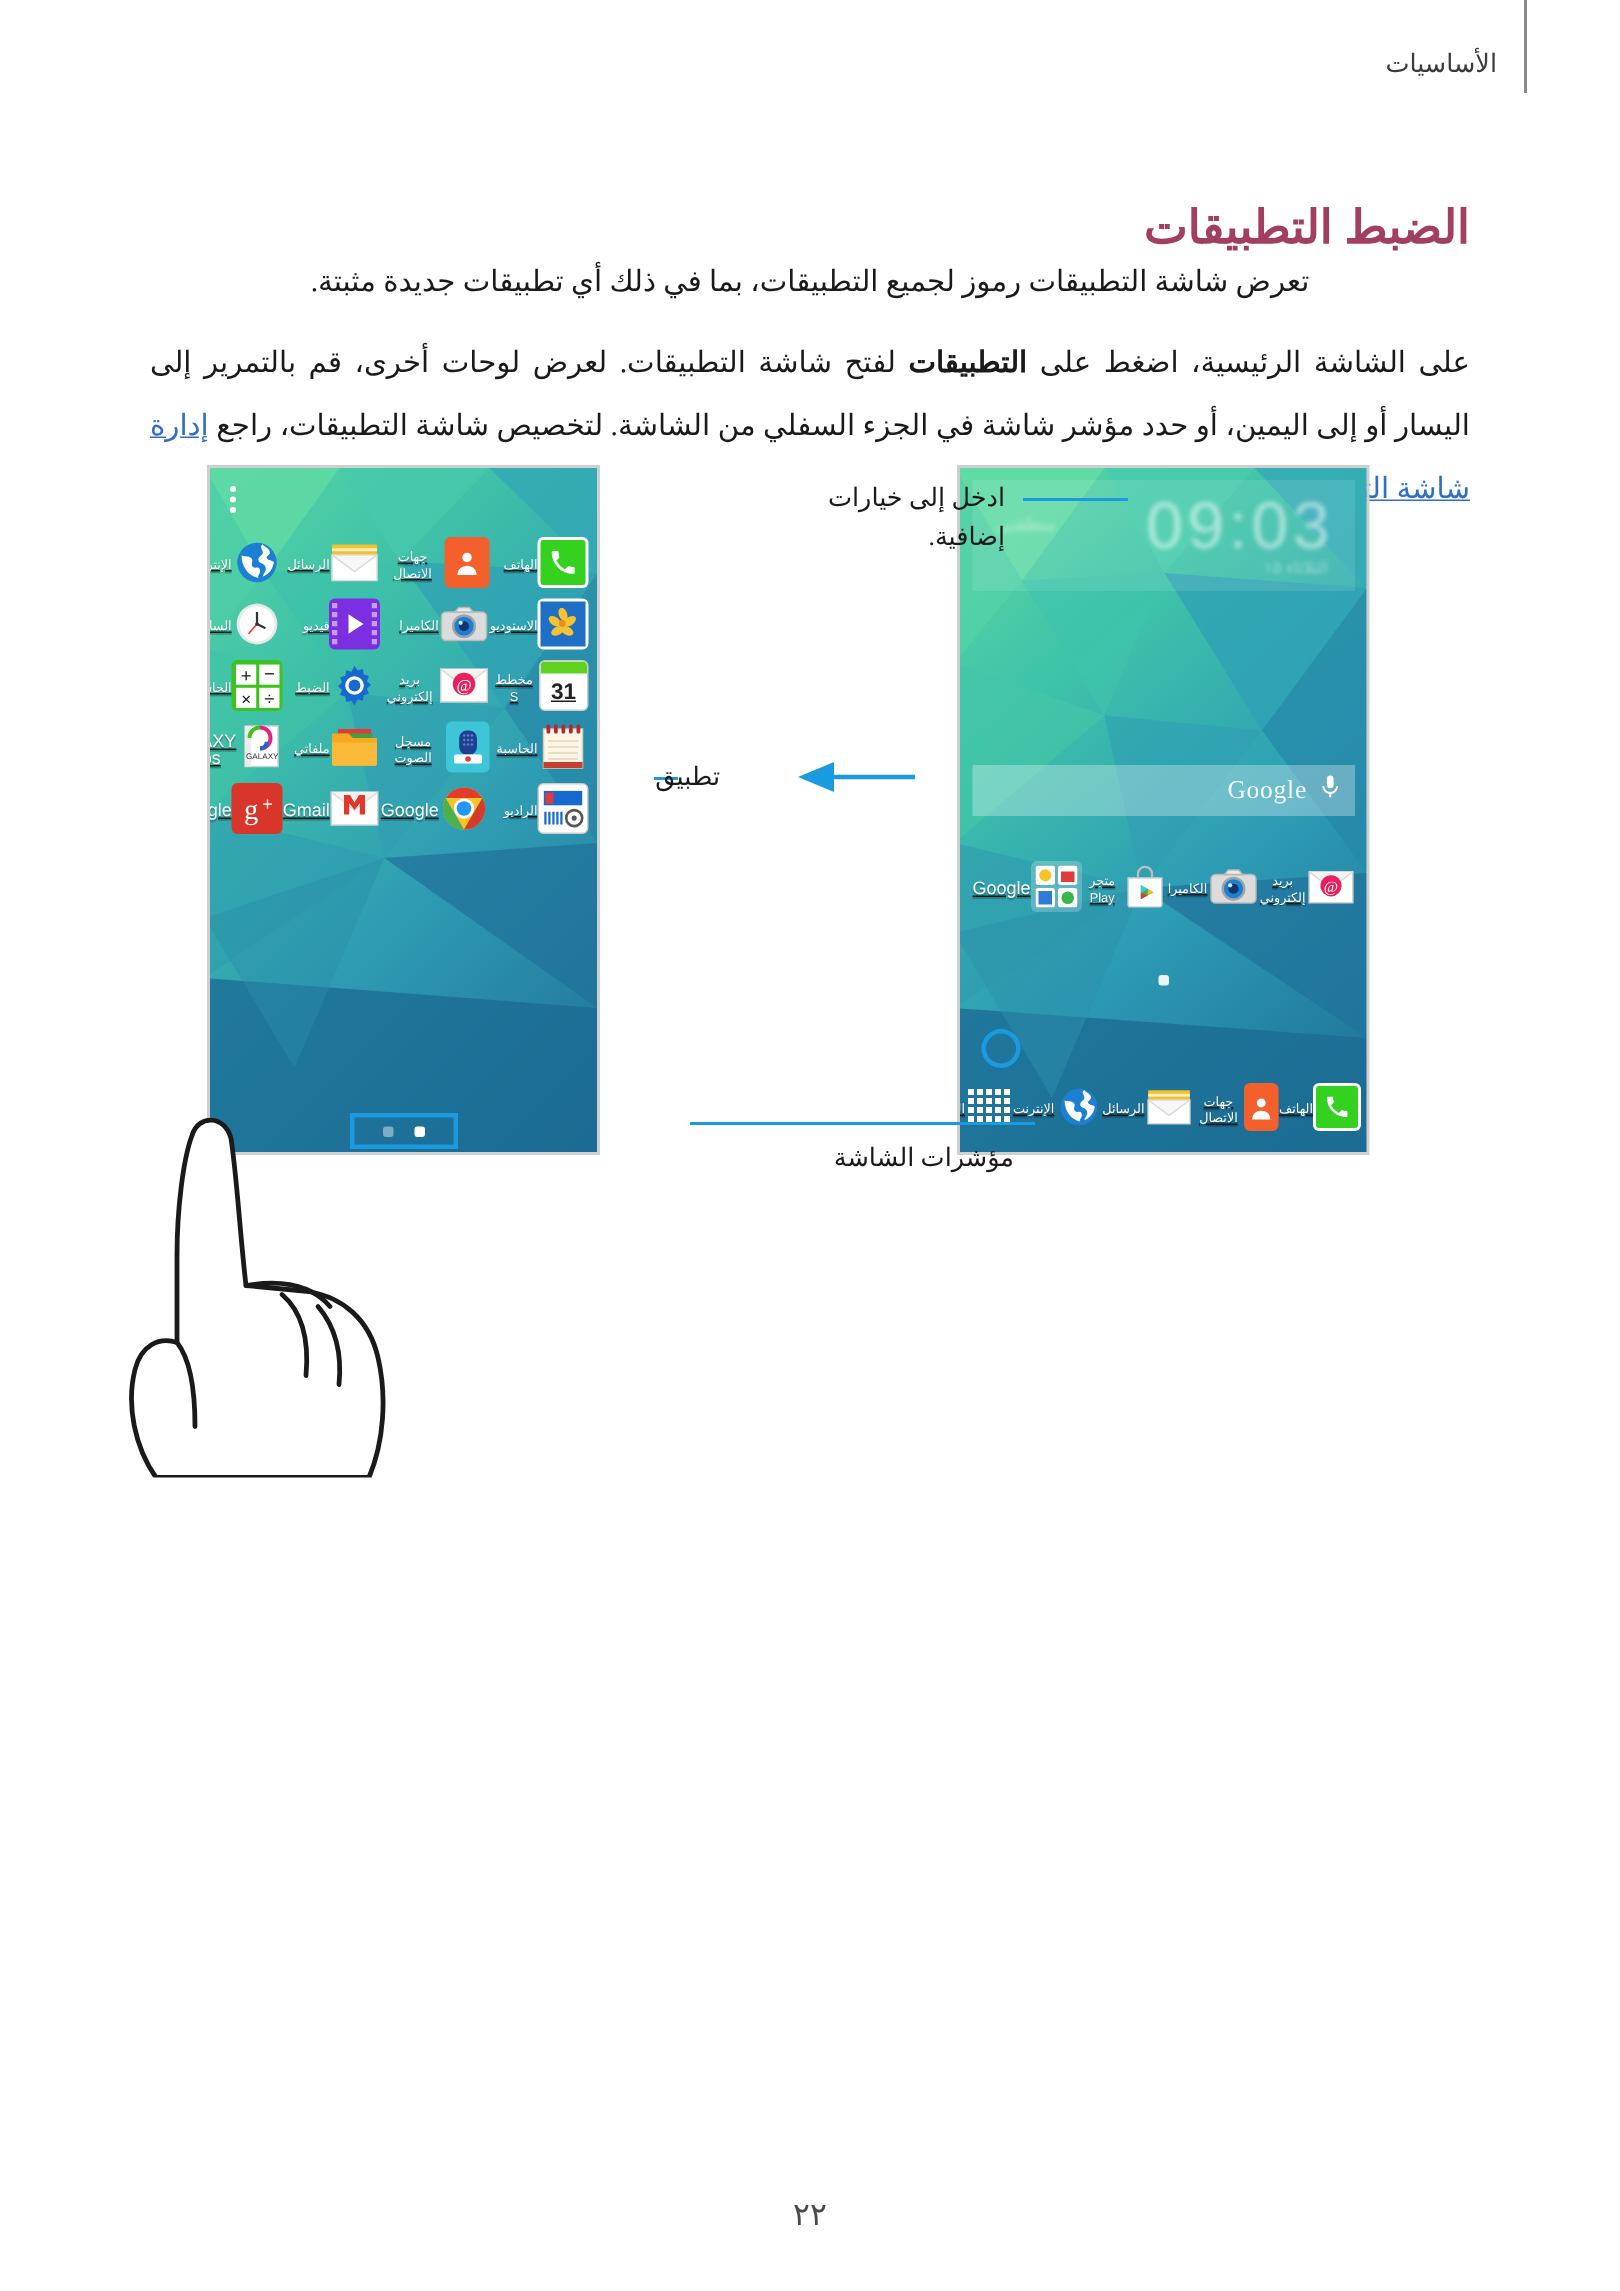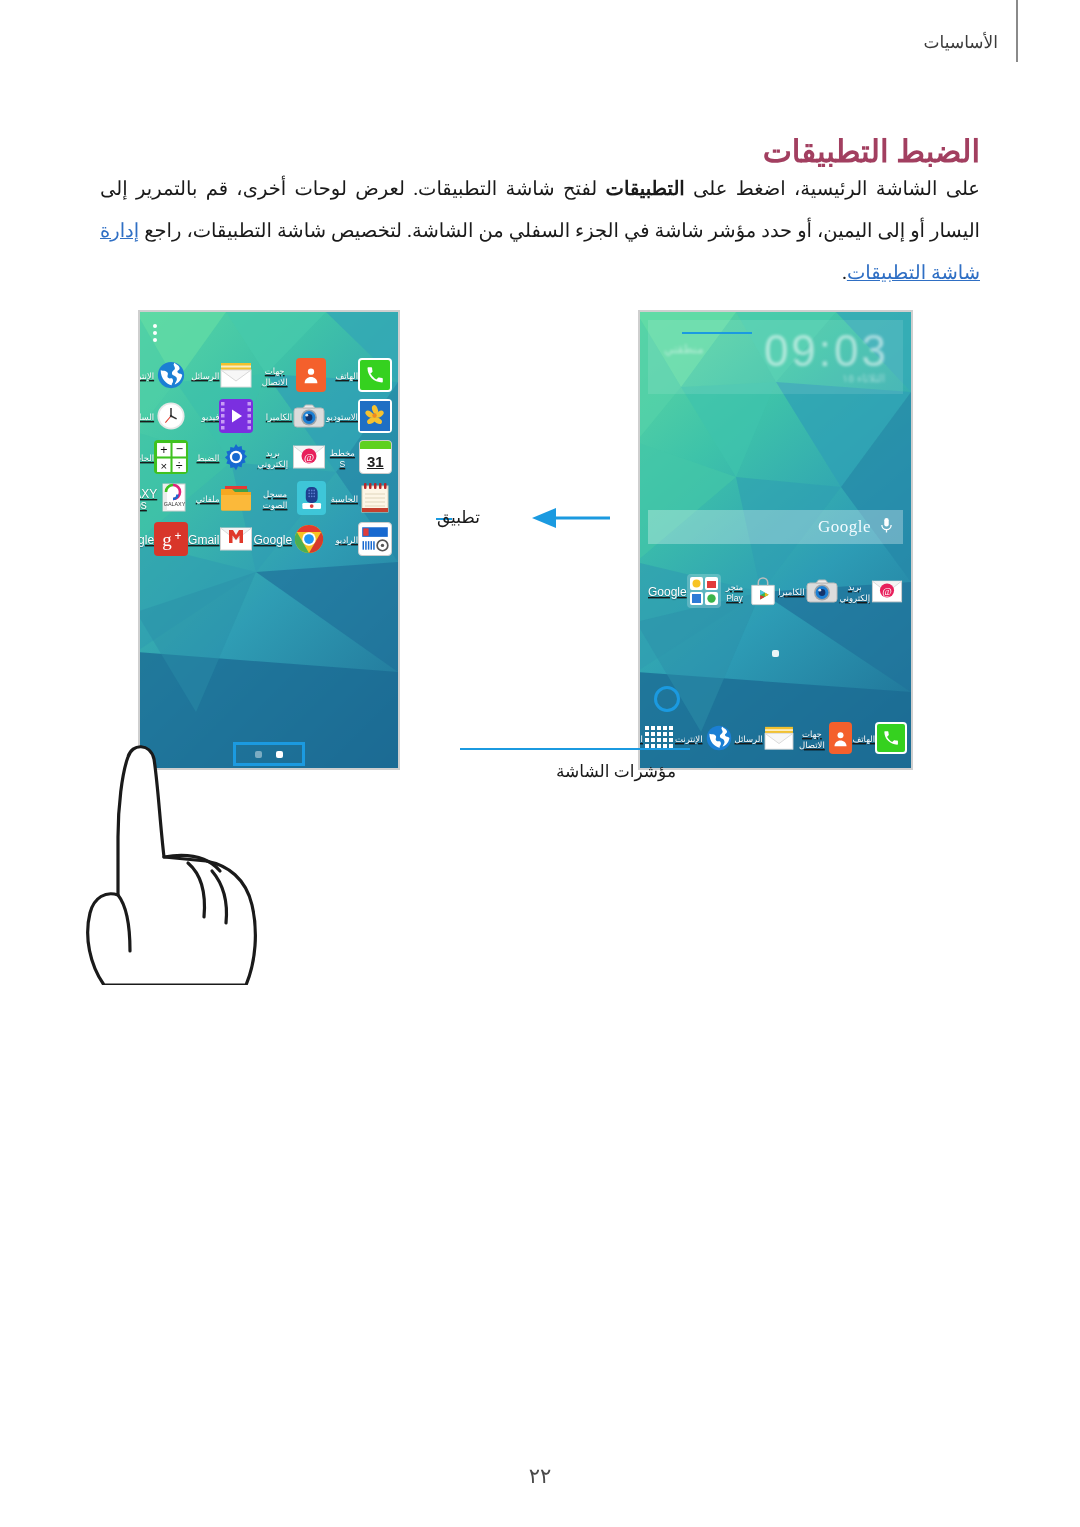--- a/index.html
+++ b/index.html
@@ -342,20 +342,21 @@
 <body>
 
 <div class="page-header">
   <div class="header-rule"></div>
   <div class="header-label">الأساسيات</div>
 </div>
 
 <h1 class="page-title">الضبط التطبيقات</h1>
 
 <div class="body-copy">
+  <p class="para p1">تعرض شاشة التطبيقات رموز لجميع التطبيقات، بما في ذلك أي تطبيقات جديدة مثبتة.</p>
   <p class="para p2"><span>على الشاشة الرئيسية، اضغط على </span><span class="bold-term">التطبيقات</span><span> لفتح شاشة التطبيقات. لعرض لوحات أخرى، قم بالتمرير إلى اليسار أو إلى اليمين، أو حدد مؤشر شاشة في الجزء السفلي من الشاشة. لتخصيص شاشة التطبيقات، راجع </span><a class="doc-link" href="#">إدارة شاشة التطبيقات</a><span>.</span></p>
 </div>
 
 <div class="figure">
 
   <div class="phone phone-left">
 
     <svg width="262" height="460" viewBox="0 0 262 460" style="position:absolute;inset:0">
       <polygon points="0,0 90,0 40,70" fill="#5fd9a5" opacity=".85"></polygon>
       <polygon points="90,0 190,0 130,62" fill="#46c9ab" opacity=".8"></polygon>
@@ -860,20 +861,24 @@
     <g fill="#ffffff" stroke="#1a1a1a" stroke-width="3.2" stroke-linejoin="round" stroke-linecap="round">
       <path d="M68 12 C62 28 58 62 58 92 L58 150 C46 146 34 152 30 168 C24 192 30 220 44 240 L186 240 C196 216 198 186 192 160 C186 134 168 120 146 116 L104 112 C100 78 98 40 94 14 C90 -2 72 -2 68 12 Z"></path>
       <path d="M104 112 C128 108 148 112 160 126" fill="none"></path>
       <path d="M128 118 C142 130 146 150 144 172" fill="none"></path>
       <path d="M152 126 C164 140 168 158 166 178" fill="none"></path>
       <path d="M58 150 C66 160 70 180 70 206" fill="none"></path>
     </g>
   </svg>
 
   <div class="callout-line" style="top:27px; right:328px; width:70px;"></div>
+  <div class="callout-text" style="top:14px; right:410px; width:180px;">
+    <span style="white-space:pre-line;">ادخل إلى خيارات
+إضافية.</span>
+  </div>
 
   <div class="blue-arrow" style="top:200px; right:470px;">
     <svg viewBox="0 0 78 26" width="78" height="26">
       <line x1="78" y1="13" x2="22" y2="13" stroke="#1b9ae0" stroke-width="3"></line>
       <polygon points="0,13 24,3 24,23" fill="#1b9ae0"></polygon>
     </svg>
   </div>
   <div class="callout-line" style="top:213px; right:628px; width:16px;"></div>
   <div class="callout-text" style="top:200px; right:600px; width:120px;">
     <span>تطبيق</span>

